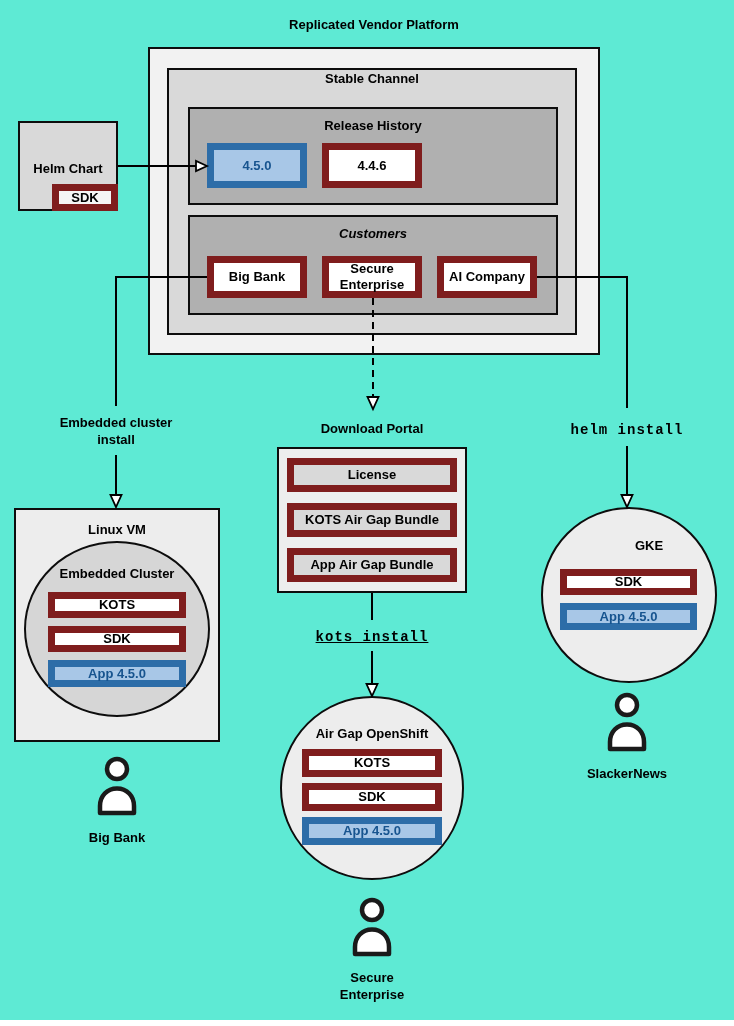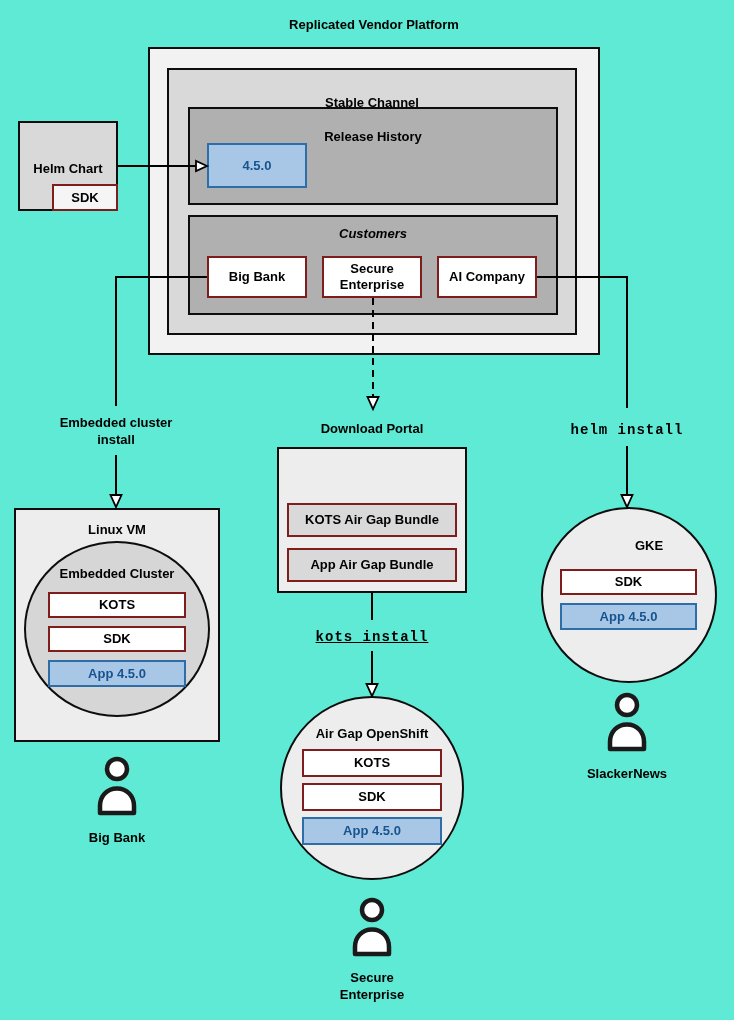--- a/index.html
+++ b/index.html
@@ -3,21 +3,21 @@
 <meta charset="utf-8">
 <style>
   html,body { margin:0; padding:0; background:#ffffff; }
   .canvas {
     position:relative; width:734px; height:1020px; background:#5eead4;
     font-family:"Liberation Sans", sans-serif; font-weight:bold; color:#000;
     overflow:hidden;
   }
   .box { position:absolute; border:2px solid #0d0d0d; box-sizing:border-box; }
   .node {
-    position:absolute; border:2px solid #7f1d1d; box-sizing:border-box;
+    position:absolute; border:7px solid #7f1d1d; box-sizing:border-box;
     background:var(--node-fill); display:flex; align-items:center; justify-content:center;
     text-align:center; font-size:13px; line-height:1.2;
   }
   .node.blue {
     background:var(--highlight-fill);
     border-color:var(--highlight-border);
     color:var(--highlight-text);
   }
   .grouptitle { position:absolute; left:0; right:0; text-align:center; font-size:13px; }
   .lbl { position:absolute; text-align:center; font-size:13px; line-height:1.3; }
@@ -38,46 +38,48 @@
 </head>
 <body>
 
 <div class="canvas">
 
   <div class="lbl" style="left:224px; top:17px; width:300px;">Replicated Vendor Platform</div>
 
   <div class="box f-outer" style="left:148px; top:47px; width:452px; height:308px;"></div>
 
   <div class="box f-chan" style="left:167px; top:68px; width:410px; height:267px;">
-    <div class="grouptitle" style="top:25px;">Stable Channel</div>
+    <div class="grouptitle" style="top:1px;">Stable Channel</div>
   </div>
 
   <div class="box f-group" style="left:188px; top:107px; width:370px; height:98px;">
-    <div class="grouptitle" style="top:9px;margin-top:11px;">Release History</div>
+    <div class="grouptitle" style="top:9px;">Release History</div>
   </div>
   <div class="node blue" style="left:207px; top:143px; width:100px; height:45px;">4.5.0</div>
+  <div class="node" style="left:322px; top:143px; width:100px; height:45px;">4.4.6</div>
 
   <div class="box f-group" style="left:188px; top:215px; width:370px; height:100px;">
     <div class="grouptitle" style="top:9px;font-style:italic;">Customers</div>
   </div>
   <div class="node" style="left:207px; top:256px; width:100px; height:42px;">Big Bank</div>
   <div class="node" style="left:322px; top:256px; width:100px; height:42px;">Secure Enterprise</div>
   <div class="node" style="left:437px; top:256px; width:100px; height:42px;">AI Company</div>
 
   <div class="box f-chan" style="left:18px; top:121px; width:100px; height:90px;">
     <div class="grouptitle" style="top:38px;">Helm Chart</div>
   </div>
   <div class="node" style="left:52px; top:184px; width:66px; height:27px; background:#f5f5f5;">SDK</div>
 
   <div class="lbl" style="left:56px; top:415px; width:120px;">Embedded cluster install</div>
   <div class="lbl mono" style="left:557px; top:421px; width:140px;">helm install</div>
   <div class="lbl mono" style="left:302px; top:628px; width:140px;text-decoration:underline;">kots install</div>
 
   <div class="lbl" style="left:292px; top:421px; width:160px;">Download Portal</div>
   <div class="box f-portal" style="left:277px; top:447px; width:190px; height:146px;"></div>
+  <div class="node f-pitem" style="left:287px; top:458px; width:170px; height:34px; background:var(--portal-item-fill);">License</div>
   <div class="node f-pitem" style="left:287px; top:503px; width:170px; height:34px; background:var(--portal-item-fill);text-align:center;">KOTS Air Gap Bundle</div>
   <div class="node f-pitem" style="left:287px; top:548px; width:170px; height:34px; background:var(--portal-item-fill);">App Air Gap Bundle</div>
 
   <div class="box f-portal" style="left:14px; top:508px; width:206px; height:234px;">
     <div class="grouptitle" style="top:12px;">Linux VM</div>
   </div>
   <div class="box circle f-cluster" style="left:24px; top:541px; width:186px; height:176px;"></div>
   <div class="lbl" style="left:24px; top:566px; width:186px;">Embedded Cluster</div>
   <div class="node" style="left:48px; top:592px; width:138px; height:26px;">KOTS</div>
   <div class="node" style="left:48px; top:626px; width:138px; height:26px;">SDK</div>

